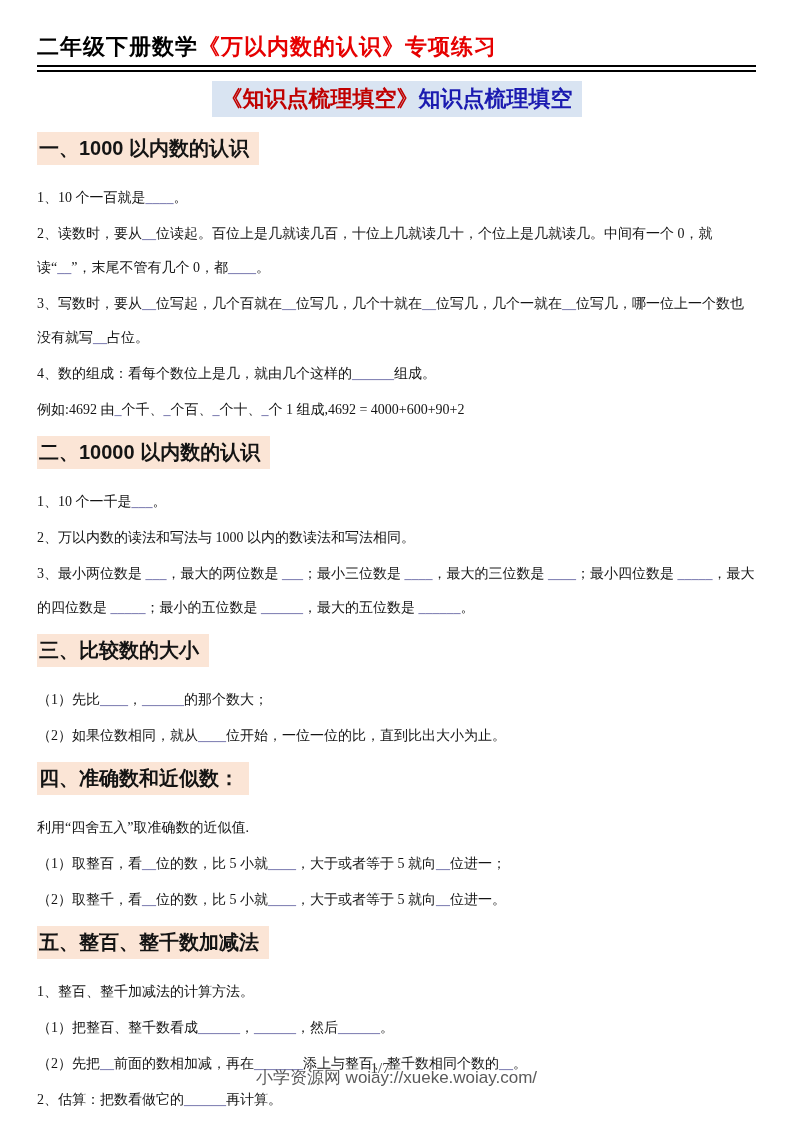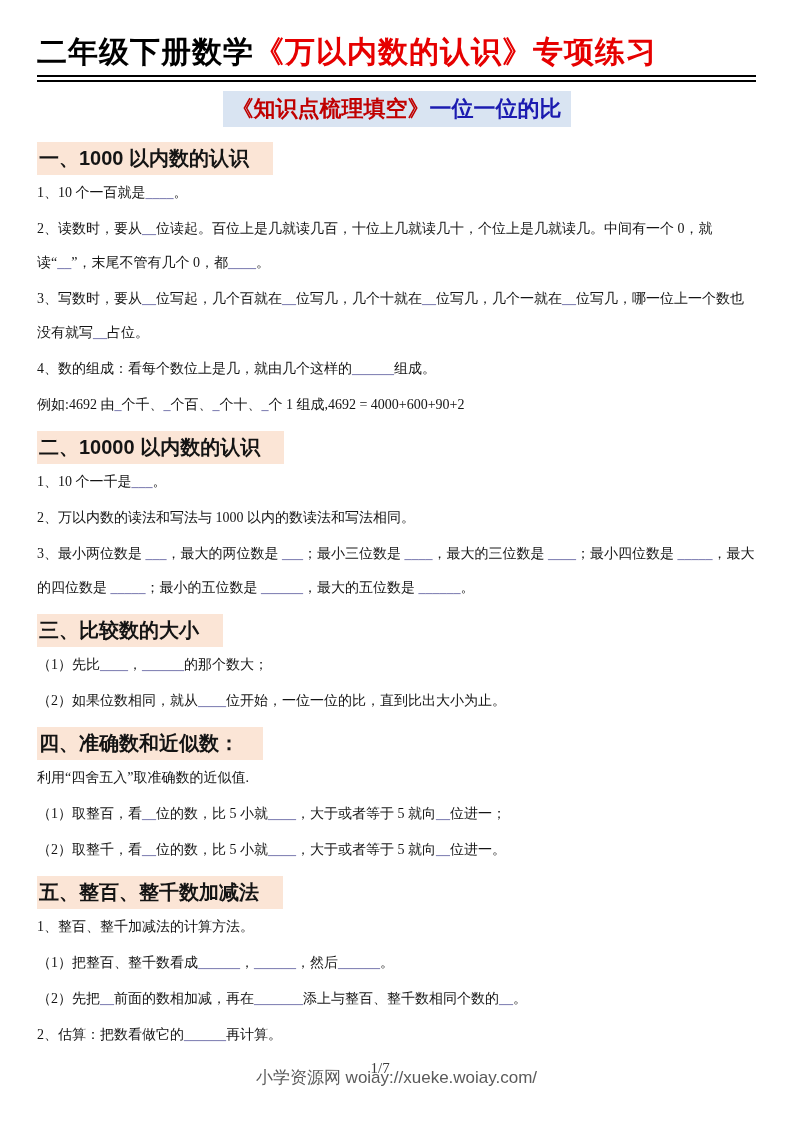--- a/index.html
+++ b/index.html
@@ -13,21 +13,21 @@
   .page {
     position: absolute; inset: 0;
     box-sizing: border-box;
     padding: 28px 37px 0 37px;
   }
   
   .title-block h1 {
     margin: 6px 0 0 0;
     font-family: "Liberation Sans", sans-serif;
     font-weight: bold;
-    font-size: 30px;
+    font-size: 22px;
     line-height: 1.2;
     letter-spacing: 1px;
     white-space: nowrap;
   }
   .t-black { color: #000000; }
   .t-red   { color: var(--title-red, #e60000); }
   .double-rule {
     margin-top: 5px;
     height: 3px;
     border-top: 2px solid #000;
@@ -47,22 +47,22 @@
   .s-blue { color: var(--subtitle-blue, #1b1bb0); }
   
   #sections { margin-top: 8px; }
   .sec-header {
     display: inline-block;
     background: var(--section-header-bg, #fbe5d6);
     color: var(--body-text, #141414);
     font-family: "Liberation Sans", sans-serif;
     font-weight: bold;
     font-size: 20px;
-    padding: 3px 24px 3px 2px;
-    margin: 7px 0 1px 0;
+    padding: 3px 10px 3px 2px;
+    margin: 7px 0 16px 0;
   }
   .para {
     margin: 0 0 2px 0;
     font-size: 14px;
     line-height: 34px;
     color: var(--body-text, #141414);
   }
   .blank {
     color: var(--blank-line, #8080b3);
     font-weight: bold;
@@ -91,21 +91,21 @@
 <body>
 
 <div class="page">
 
   <div class="title-block">
     <h1><span class="t-black">二年级下册数学</span><span class="t-red">《万以内数的认识》专项练习</span></h1>
     <div class="double-rule"></div>
   </div>
 
   <div class="subtitle-row">
-    <span class="subtitle"><span class="s-red">《知识点梳理填空》</span><span class="s-blue">一位一位的比</span></span>
+    <span class="subtitle"><span class="s-red">《知识点梳理填空》</span><span class="s-blue">知识点梳理填空</span></span>
   </div>
 
   <div id="sections"><div class="sec-header">一、1000 以内数的认识</div><p class="para">1、10 个一百就是<span class="blank">____</span>。</p><p class="para">2、读数时，要从<span class="blank">__</span>位读起。百位上是几就读几百，十位上几就读几十，个位上是几就读几。中间有一个 0，就读“<span class="blank">__</span>”，末尾不管有几个 0，都<span class="blank">____</span>。</p><p class="para">3、写数时，要从<span class="blank">__</span>位写起，几个百就在<span class="blank">__</span>位写几，几个十就在<span class="blank">__</span>位写几，几个一就在<span class="blank">__</span>位写几，哪一位上一个数也没有就写<span class="blank">__</span>占位。</p><p class="para">4、数的组成：看每个数位上是几，就由几个这样的<span class="blank">______</span>组成。</p><p class="para">例如:4692 由<span class="blank">_</span>个千、<span class="blank">_</span>个百、<span class="blank">_</span>个十、<span class="blank">_</span>个 1 组成,4692 = 4000+600+90+2</p><div class="sec-header">二、10000 以内数的认识</div><p class="para">1、10 个一千是<span class="blank">___</span>。</p><p class="para">2、万以内数的读法和写法与 1000 以内的数读法和写法相同。</p><p class="para">3、最小两位数是 <span class="blank">___</span>，最大的两位数是 <span class="blank">___</span>；最小三位数是 <span class="blank">____</span>，最大的三位数是 <span class="blank">____</span>；最小四位数是 <span class="blank">_____</span>，最大的四位数是 <span class="blank">_____</span>；最小的五位数是 <span class="blank">______</span>，最大的五位数是 <span class="blank">______</span>。</p><div class="sec-header">三、比较数的大小</div><p class="para">（1）先比<span class="blank">____</span>，<span class="blank">______</span>的那个数大；</p><p class="para">（2）如果位数相同，就从<span class="blank">____</span>位开始，一位一位的比，直到比出大小为止。</p><div class="sec-header">四、准确数和近似数：</div><p class="para">利用“四舍五入”取准确数的近似值.</p><p class="para">（1）取整百，看<span class="blank">__</span>位的数，比 5 小就<span class="blank">____</span>，大于或者等于 5 就向<span class="blank">__</span>位进一；</p><p class="para">（2）取整千，看<span class="blank">__</span>位的数，比 5 小就<span class="blank">____</span>，大于或者等于 5 就向<span class="blank">__</span>位进一。</p><div class="sec-header">五、整百、整千数加减法</div><p class="para">1、整百、整千加减法的计算方法。</p><p class="para">（1）把整百、整千数看成<span class="blank">______</span>，<span class="blank">______</span>，然后<span class="blank">______</span>。</p><p class="para">（2）先把<span class="blank">__</span>前面的数相加减，再在<span class="blank">_______</span>添上与整百、整千数相同个数的<span class="blank">__</span>。</p><p class="para">2、估算：把数看做它的<span class="blank">______</span>再计算。</p></div>
 
   <div class="footer">
     <span class="footer-inner">
       <span class="site">小学资源网 woiay://xueke.woiay.com/</span>
       <span class="page-num">1/7</span>
     </span>
   </div>

